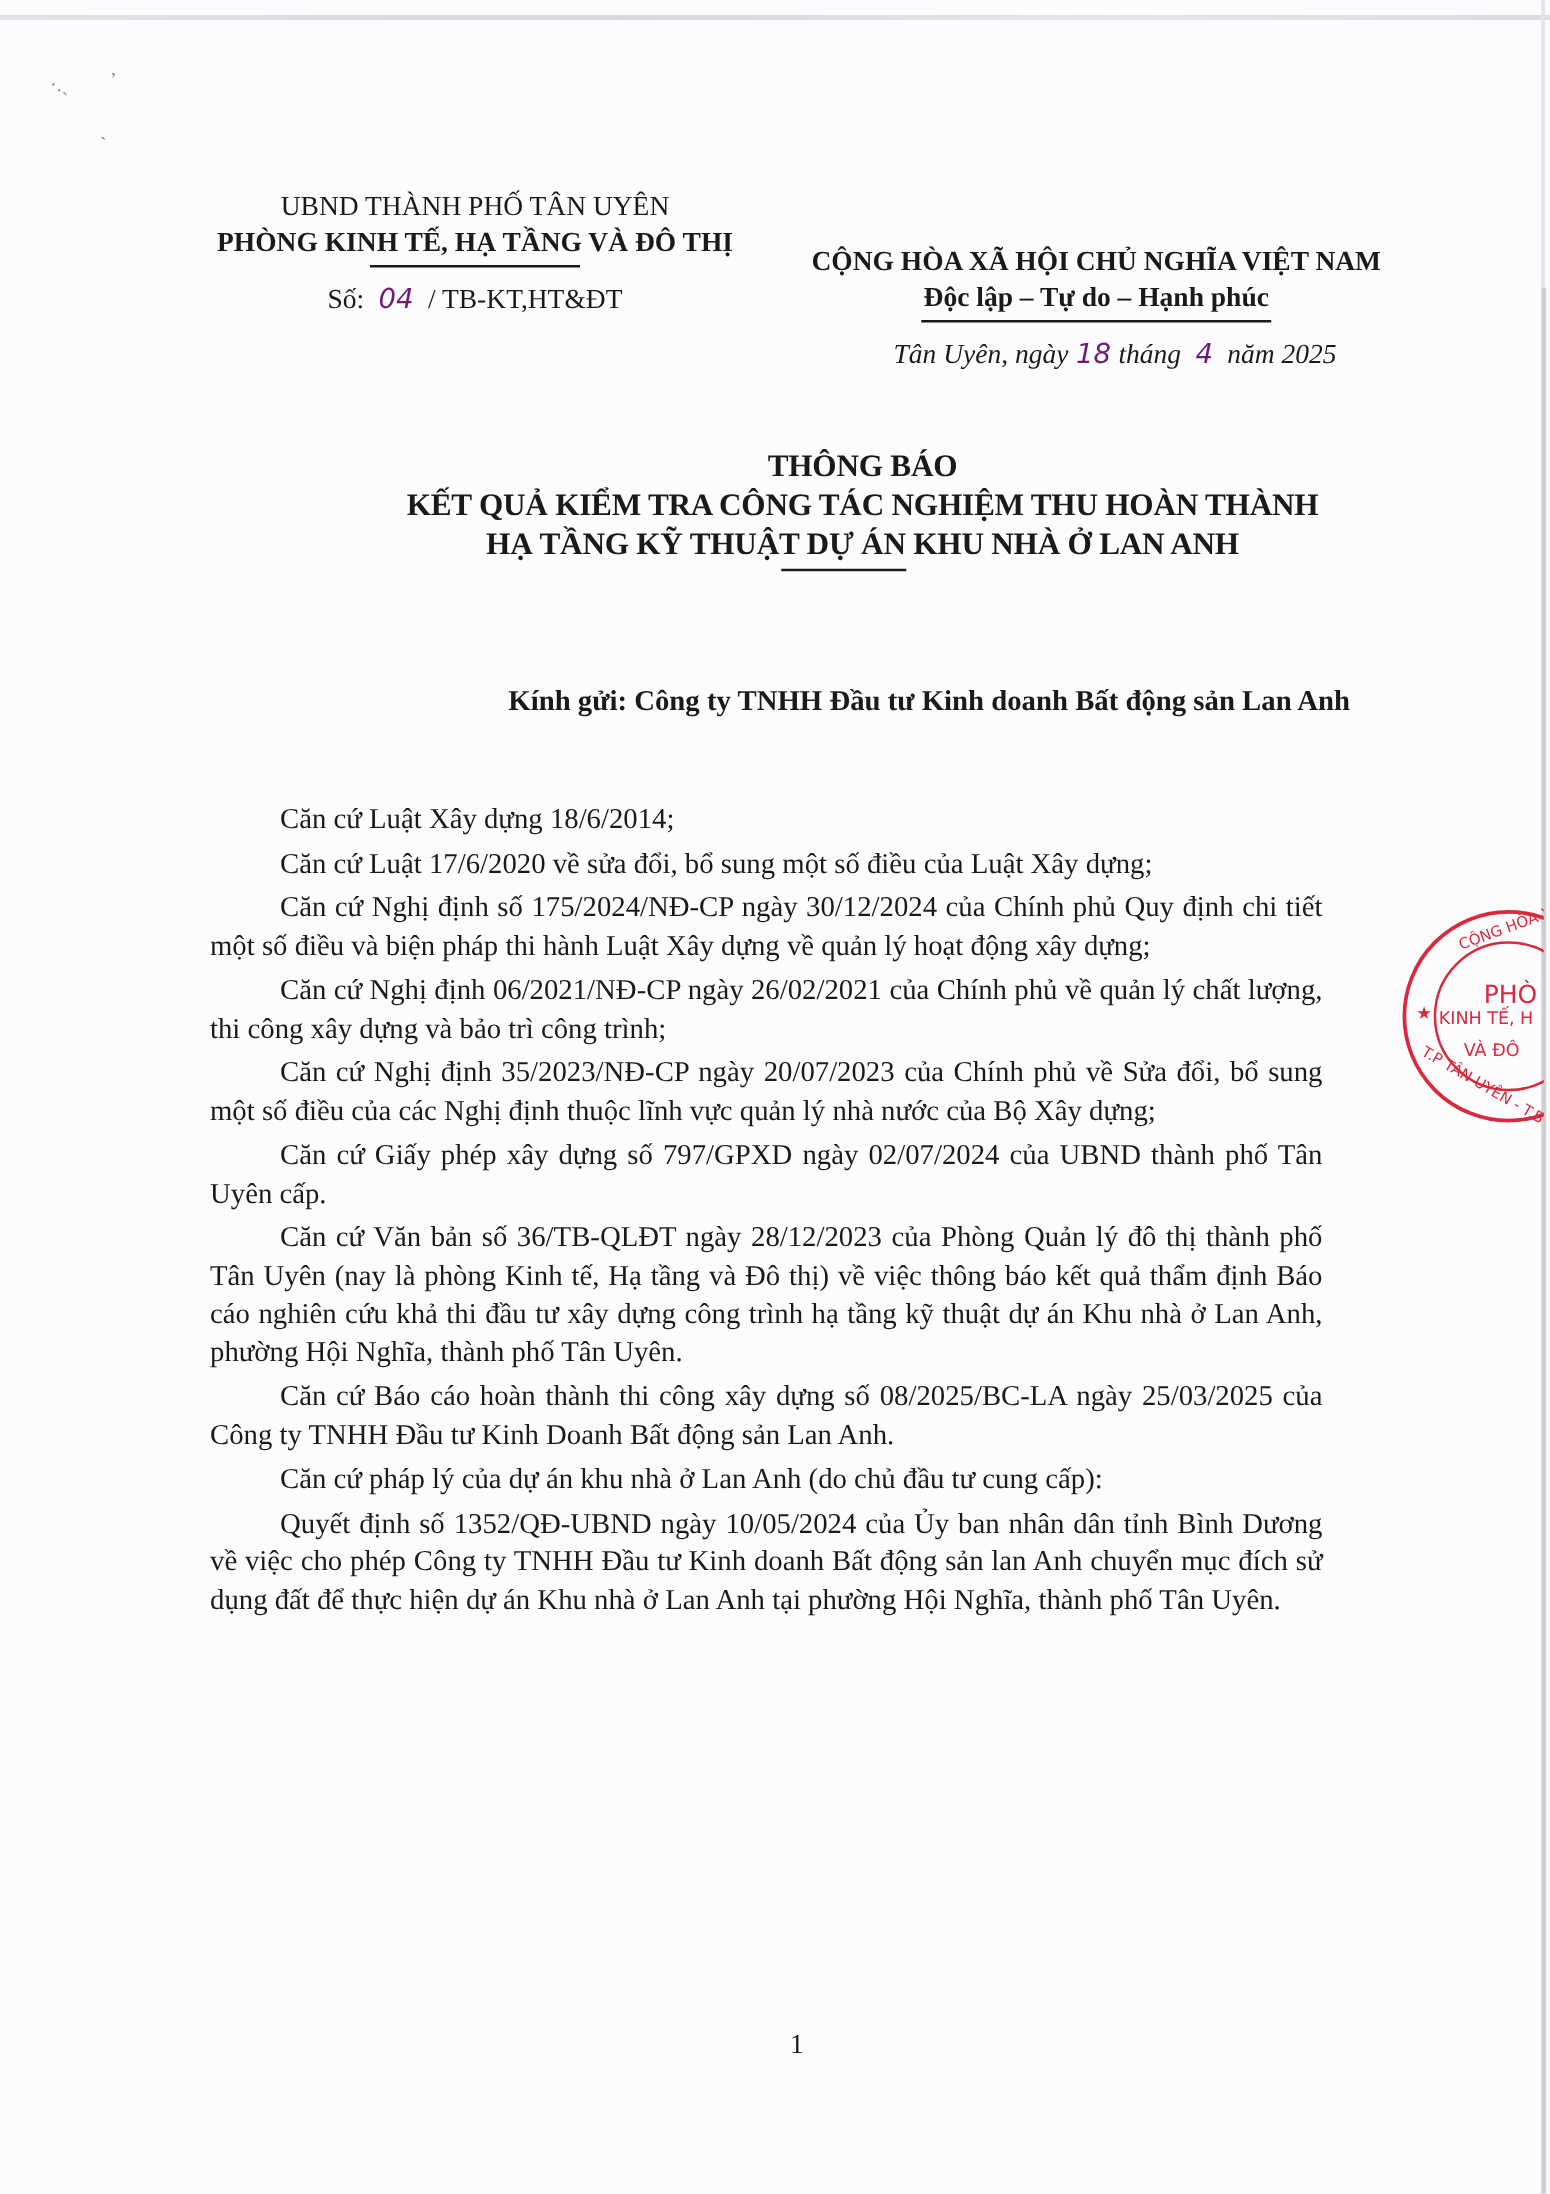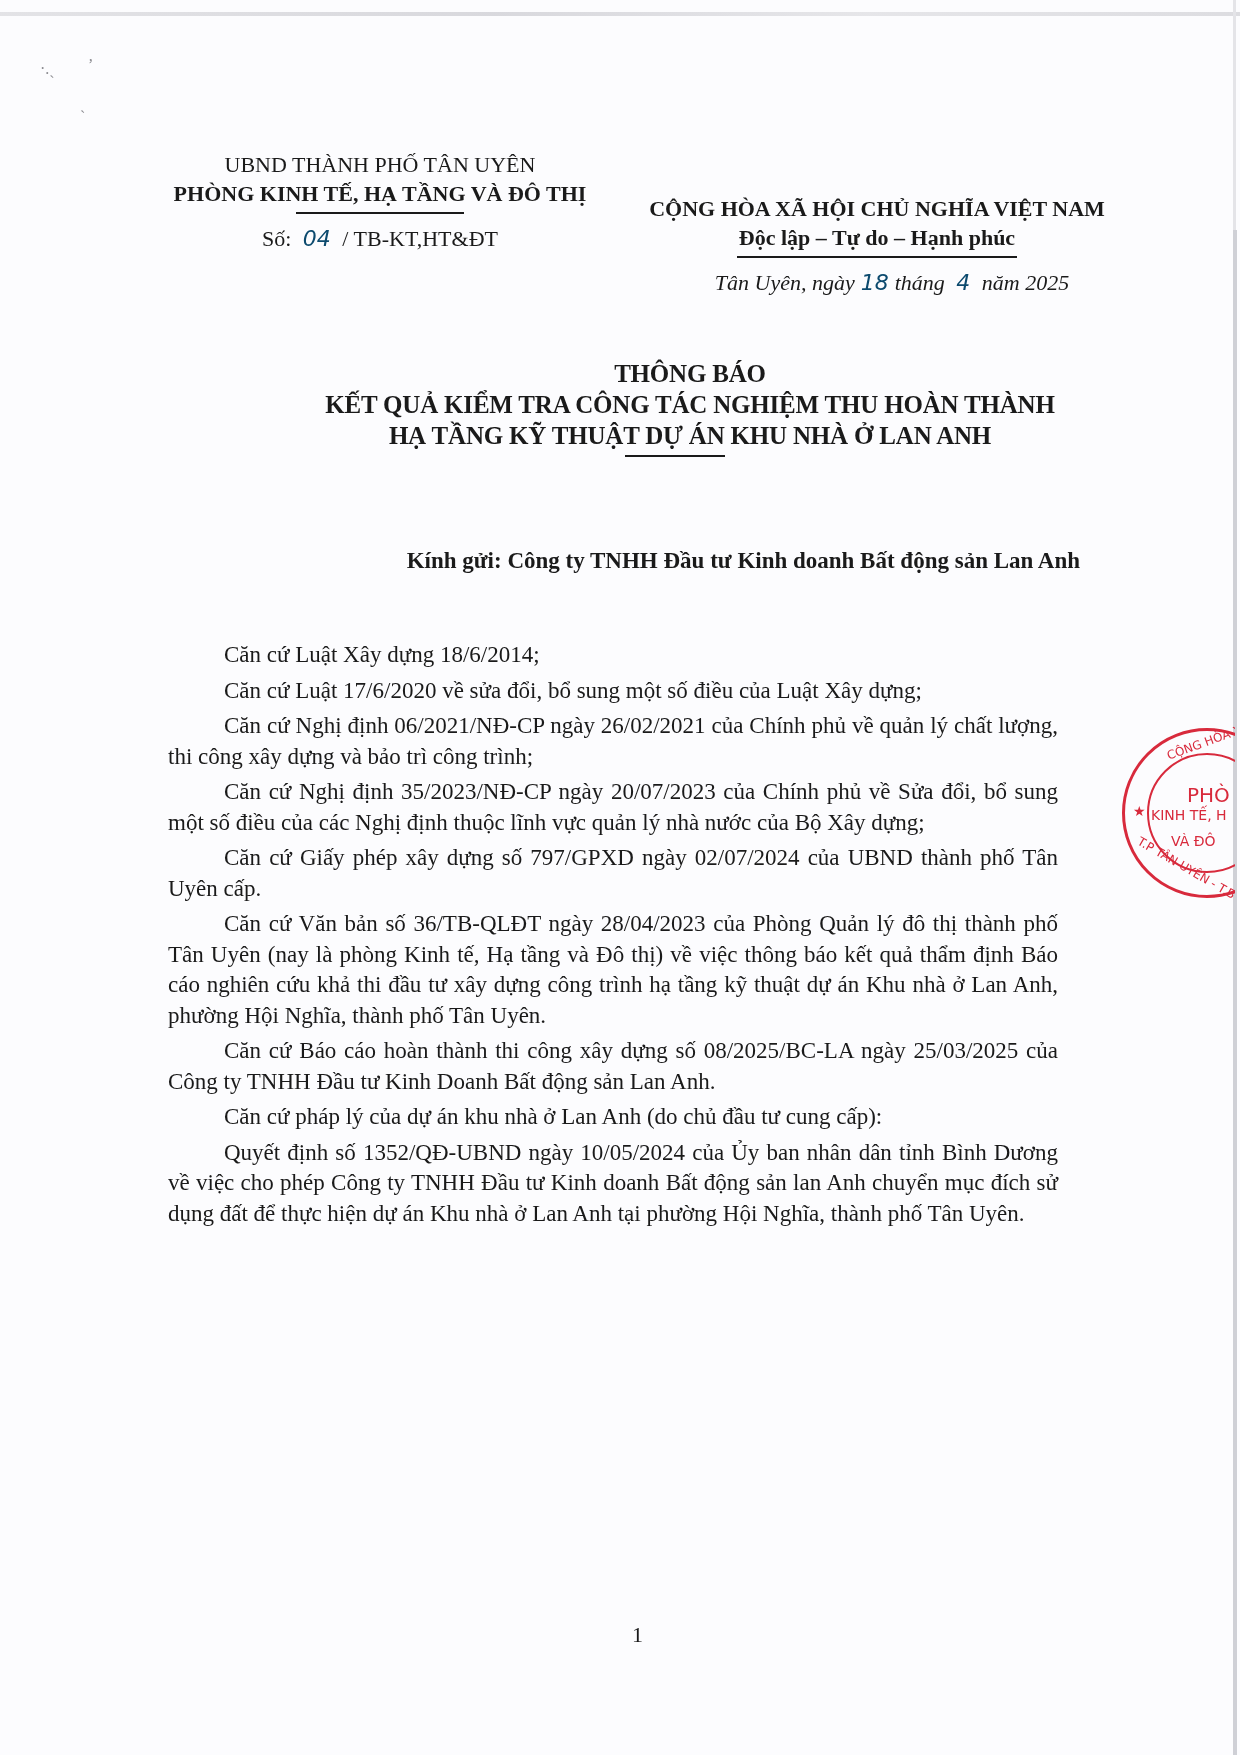--- a/index.html
+++ b/index.html
@@ -24,21 +24,21 @@
   }
   .smudge { position: absolute; color: #8a8a8f; font-size: 16px; }
 
   .hdr-left {
     position: absolute; left: 140px; top: 150px; width: 480px; text-align: center;
   }
   .hdr-left .agency { font-size: 22px; line-height: 30px; }
   .hdr-left .dept { font-size: 22px; font-weight: bold; line-height: 28px; }
   .hdr-left .rule { width: 168px; height: 2px; background: #1a1a1a; margin: 4px auto 0 auto; }
   .hdr-left .num { font-size: 22px; line-height: 30px; margin-top: 10px; padding-left: 0; }
-  .hand { font-family: "DejaVu Sans", sans-serif; font-style: italic; font-size: 22px; color: #0c4a6e; padding: 0 6px; }
+  .hand { font-family: "DejaVu Sans", sans-serif; font-style: italic; font-size: 22px; color: #701a75; padding: 0 6px; }
 
   .hdr-right {
     position: absolute; left: 612px; top: 150px; width: 530px; text-align: center; margin-top: 44px;
   }
   .hdr-right .nation { font-size: 22px; font-weight: bold; line-height: 30px; }
   .hdr-right .motto { font-size: 22px; font-weight: bold; line-height: 28px; }
   .hdr-right .rule { width: 280px; height: 2px; background: #1a1a1a; margin: 4px auto 0 auto; }
   .hdr-right .date { font-size: 22px; font-style: italic; line-height: 30px; margin-top: 10px; padding-left: 30px; }
 
   .title-block {
@@ -111,24 +111,25 @@
   <div>KẾT QUẢ KIỂM TRA CÔNG TÁC NGHIỆM THU HOÀN THÀNH</div>
   <div>HẠ TẦNG KỸ THUẬT DỰ ÁN KHU NHÀ Ở LAN ANH</div>
   <div class="t-rule"></div>
 </div>
 
 <div class="recipient">Kính gửi: Công ty TNHH Đầu tư Kinh doanh Bất động sản Lan Anh</div>
 
 <div class="body">
   <p>Căn cứ Luật Xây dựng 18/6/2014;</p>
   <p>Căn cứ Luật 17/6/2020 về sửa đổi, bổ sung một số điều của Luật Xây dựng;</p>
+  <p>Căn cứ Nghị định số 175/2024/NĐ-CP ngày 30/12/2024 của Chính phủ Quy định chi tiết một số điều và biện pháp thi hành Luật Xây dựng về quản lý hoạt động xây dựng;</p>
   <p>Căn cứ Nghị định 06/2021/NĐ-CP ngày 26/02/2021 của Chính phủ về quản lý chất lượng, thi công xây dựng và bảo trì công trình;</p>
   <p>Căn cứ Nghị định 35/2023/NĐ-CP ngày 20/07/2023 của Chính phủ về Sửa đổi, bổ sung một số điều của các Nghị định thuộc lĩnh vực quản lý nhà nước của Bộ Xây dựng;</p>
   <p>Căn cứ Giấy phép xây dựng số 797/GPXD ngày 02/07/2024 của UBND thành phố Tân Uyên cấp.</p>
-  <p>Căn cứ Văn bản số 36/TB-QLĐT ngày 28/04/2023 của Phòng Quản lý đô thị thành phố Tân Uyên (nay là phòng Kinh tế, Hạ tầng và Đô thị) về việc thông báo kết quả thẩm định Báo cáo nghiên cứu khả thi đầu tư xây dựng công trình hạ tầng kỹ thuật dự án Khu nhà ở Lan Anh, phường Hội Nghĩa, thành phố Tân Uyên.</p>
+  <p>Căn cứ Văn bản số 36/TB-QLĐT ngày 28/12/2023 của Phòng Quản lý đô thị thành phố Tân Uyên (nay là phòng Kinh tế, Hạ tầng và Đô thị) về việc thông báo kết quả thẩm định Báo cáo nghiên cứu khả thi đầu tư xây dựng công trình hạ tầng kỹ thuật dự án Khu nhà ở Lan Anh, phường Hội Nghĩa, thành phố Tân Uyên.</p>
   <p>Căn cứ Báo cáo hoàn thành thi công xây dựng số 08/2025/BC-LA ngày 25/03/2025 của Công ty TNHH Đầu tư Kinh Doanh Bất động sản Lan Anh.</p>
   <p>Căn cứ pháp lý của dự án khu nhà ở Lan Anh (do chủ đầu tư cung cấp):</p>
   <p>Quyết định số 1352/QĐ-UBND ngày 10/05/2024 của Ủy ban nhân dân tỉnh Bình Dương về việc cho phép Công ty TNHH Đầu tư Kinh doanh Bất động sản lan Anh chuyển mục đích sử dụng đất để thực hiện dự án Khu nhà ở Lan Anh tại phường Hội Nghĩa, thành phố Tân Uyên.</p>
 </div>
 
 <div class="stamp-clip">
   <div class="stamp" style="left:12px;top:8px;">
     <div class="inner"></div>
     <span class="txt" style="left:40px;top:4px;font-size:12px;transform:rotate(-20deg);">CỘNG HÒA X.</span>
     <span class="txt" style="left:8px;top:72px;font-size:14px;">★</span>

